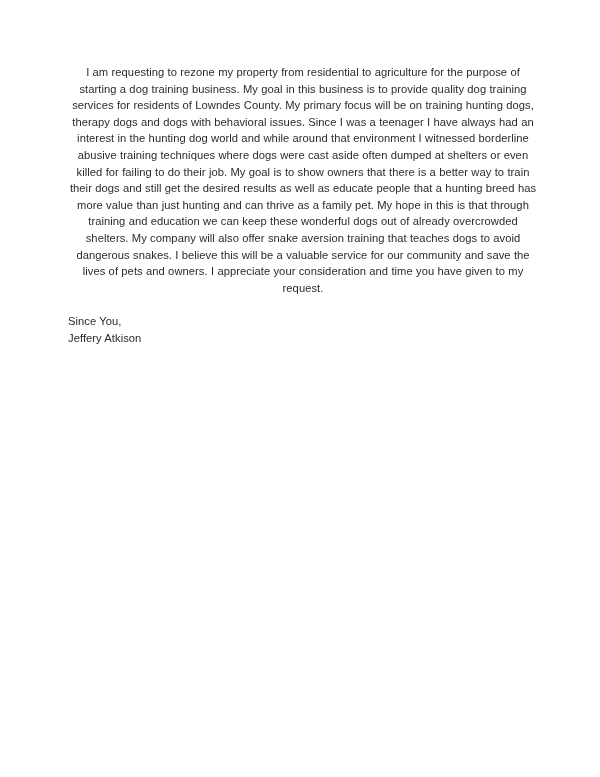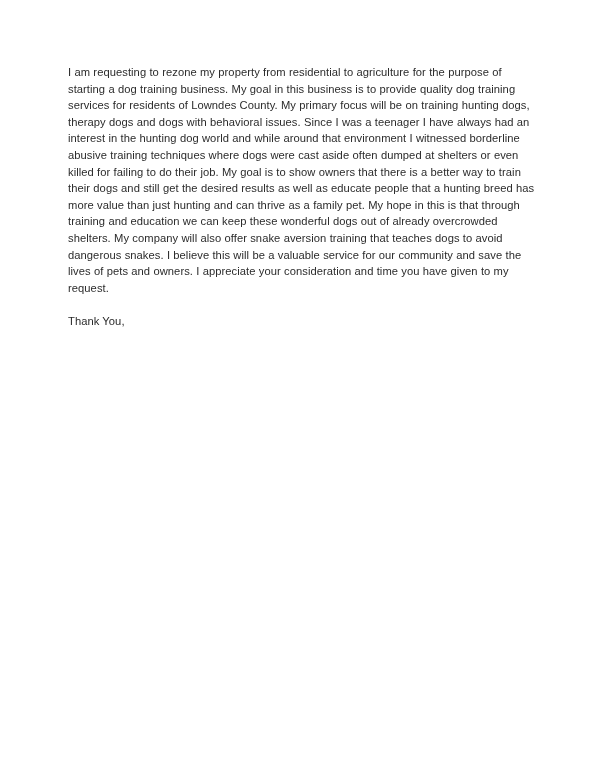--- a/index.html
+++ b/index.html
@@ -24,21 +24,21 @@
     left: 68px;
     top: 64px;
     width: 470px;
   }
 
   .paragraph {
     margin: 0;
     font-size: 11.2px;
     line-height: 16.6px;
     color: #2b2b2b;
-    text-align: left;
+    text-align: center;
     letter-spacing: 0.005em;
     word-spacing: 0.01em;
   }
 
   .signature-block {
     margin-top: 16.6px;
   }
 
   .signature-line {
     margin: 0;
@@ -51,18 +51,19 @@
 </head>
 <body>
 
 <div class="page">
 
   <div class="letter-body">
 
     <p class="paragraph">I am requesting to rezone my property from residential to agriculture for the purpose of starting a dog training business. My goal in this business is to provide quality dog training services for residents of Lowndes County. My primary focus will be on training hunting dogs, therapy dogs and dogs with behavioral issues. Since I was a teenager I have always had an interest in the hunting dog world and while around that environment I witnessed borderline abusive training techniques where dogs were cast aside often dumped at shelters or even killed for failing to do their job. My goal is to show owners that there is a better way to train their dogs and still get the desired results as well as educate people that a hunting breed has more value than just hunting and can thrive as a family pet. My hope in this is that through training and education we can keep these wonderful dogs out of already overcrowded shelters. My company will also offer snake aversion training that teaches dogs to avoid dangerous snakes. I believe this will be a valuable service for our community and save the lives of pets and owners. I appreciate your consideration and time you have given to my request.</p>
 
     <div class="signature-block">
-      <p class="signature-line">Thank You,</p>
+      <p class="signature-line">Since You,</p>
+      <p class="signature-line">Jeffery Atkison</p>
     </div>
 
   </div>
 
 </div>
 
 </body></html>

